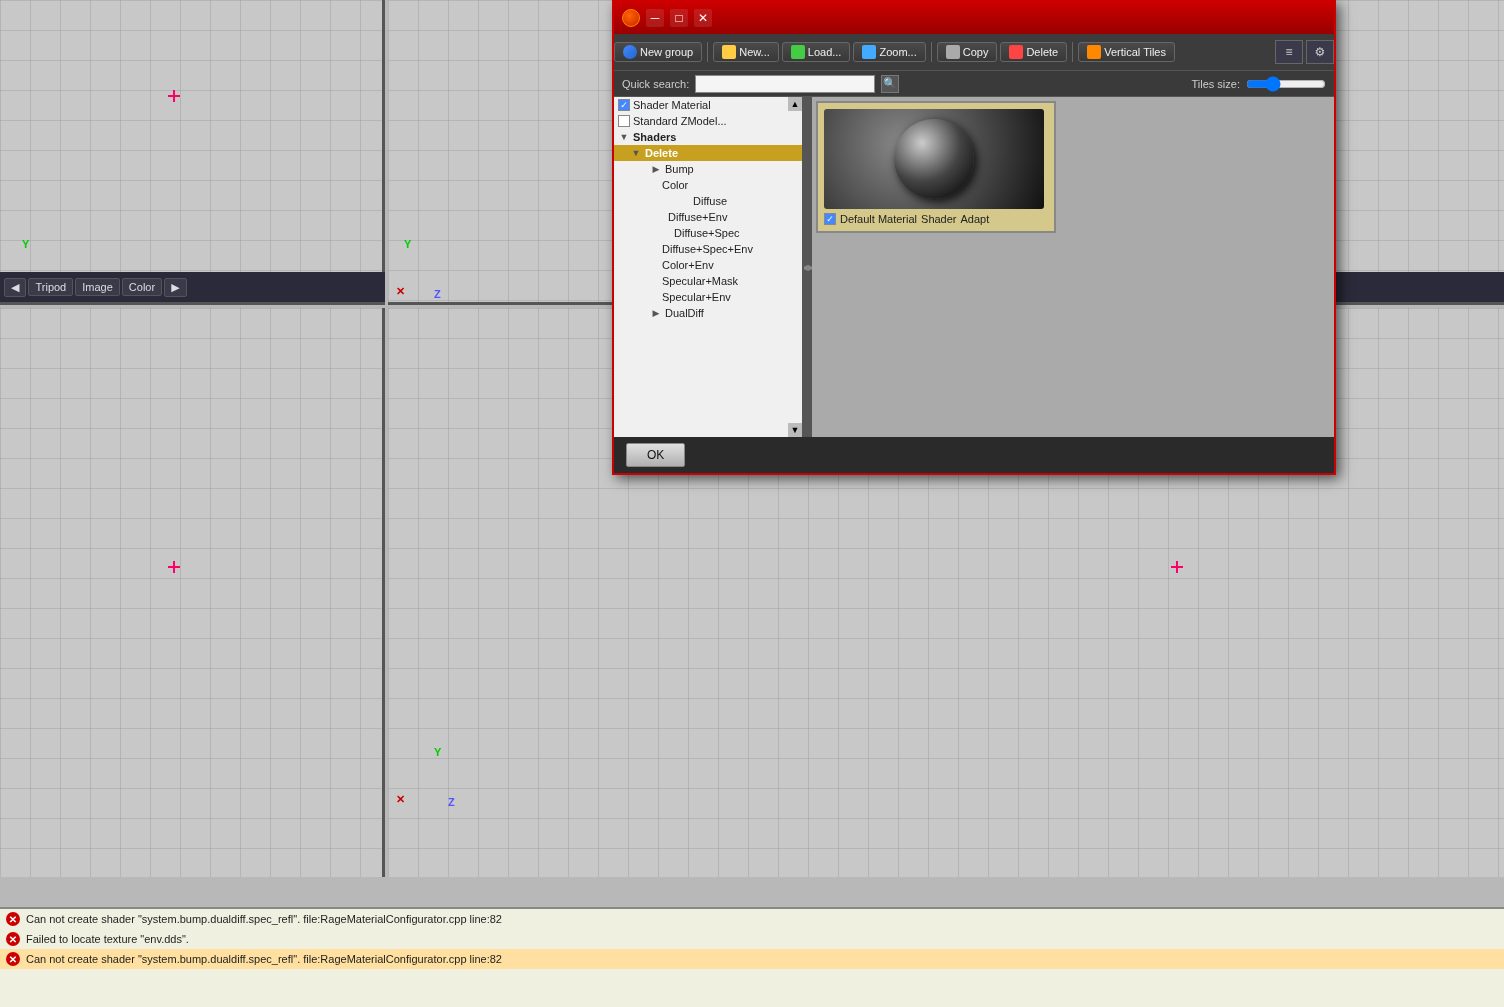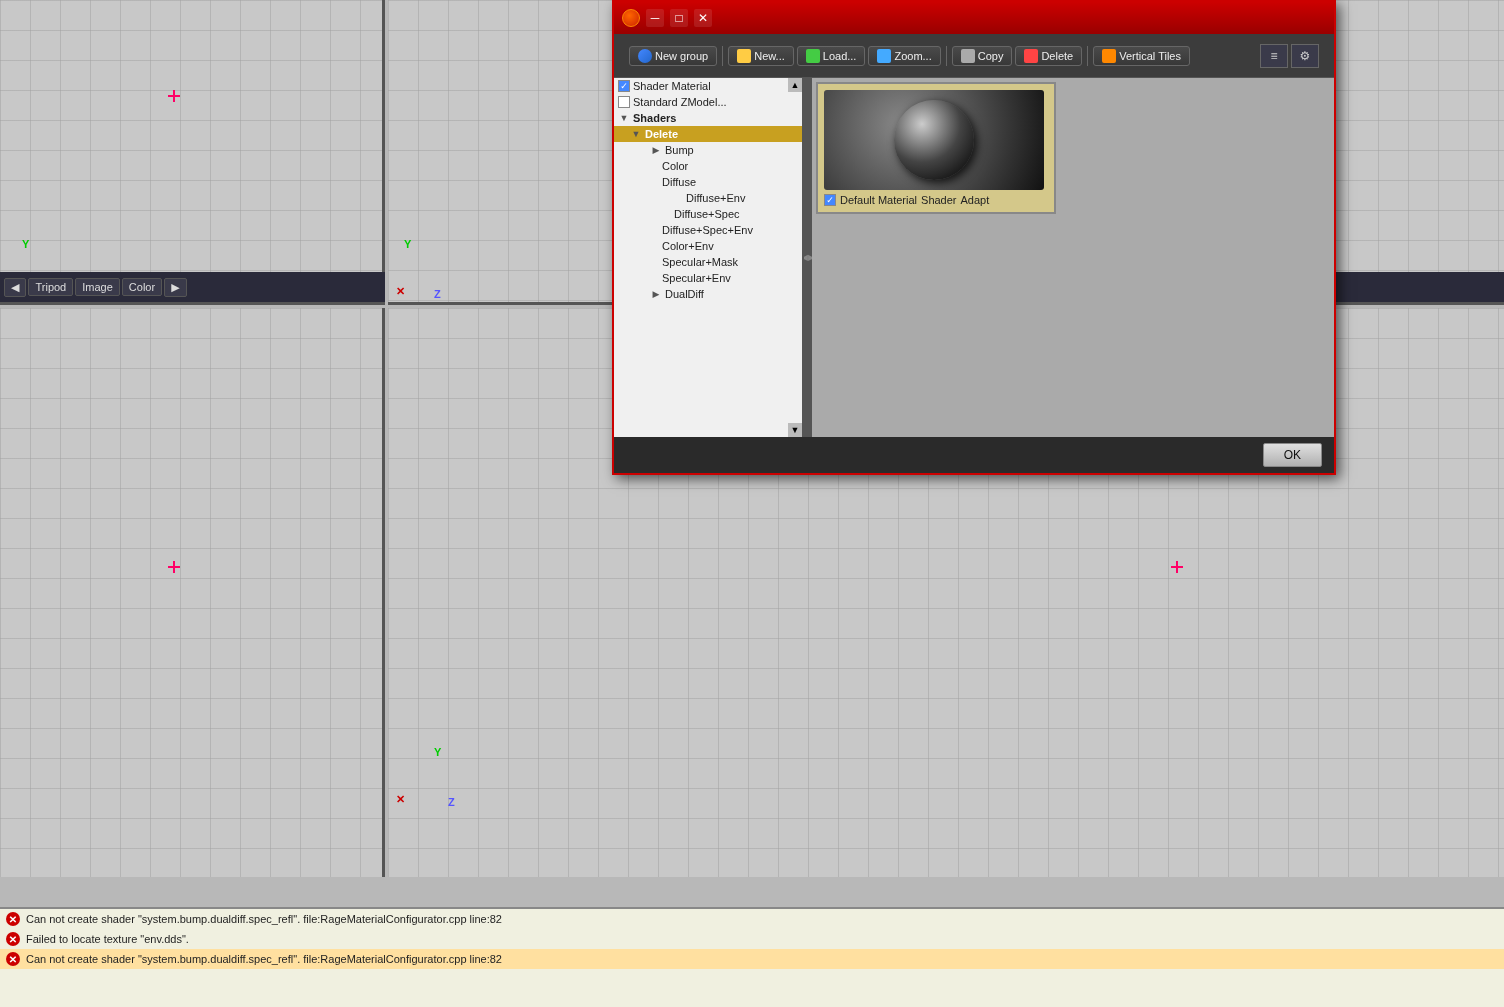--- a/index.html
+++ b/index.html
@@ -158,24 +158,24 @@
       cursor: pointer;
       color: white;
       font-size: 12px;
       border-radius: 2px;
       background: rgba(255,255,255,0.1);
     }
 
     
     .dialog-toolbar {
       background: #3c3c3c;
-      height: 44px;
-      display: flex;
-      align-items: center;
-      padding: 0 15px;
+      height: 37px;
+      display: flex;
+      align-items: center;
+      padding: 0 0;
       gap: 3px;
       border-bottom: 1px solid #555;
     }
 
     .dlg-btn {
       background: linear-gradient(to bottom, #4a4a4a, #383838);
       color: #eee;
       border: 1px solid #666;
       padding: 2px 8px;
       font-size: 11px;
@@ -369,21 +369,20 @@
       color: white;
       font-size: 9px;
     }
 
     
     .dialog-footer {
       background: #2a2a2a;
       height: 36px;
       display: flex;
       align-items: center;
-      justify-content: flex-end;
       padding: 0 12px;
     }
 
     .ok-btn {
       background: linear-gradient(to bottom, #e0e0e0, #b0b0b0);
       color: #111;
       border: 1px solid #888;
       padding: 4px 20px;
       font-size: 12px;
       cursor: pointer;
@@ -572,20 +571,27 @@
       <div class="dlg-btn-icon" style="background: #ff8800; border-radius: 2px;"></div>
       <span>Vertical Tiles</span>
     </button>
 
     <div style="margin-left: auto; display: flex; gap: 3px; align-items: center;">
       <div class="view-icon-btn" style="width:28px;height:24px;font-size:12px;">≡</div>
       <div class="view-icon-btn" style="width:28px;height:24px;font-size:12px;">⚙</div>
     </div>
   </div>
 
+  <div class="quick-search-bar">
+    <span class="quick-search-label">Quick search:</span>
+    <input class="quick-search-input" type="text" style="">
+    <button class="search-btn">🔍</button>
+    <span class="tiles-size-label">Tiles size:</span>
+    <input class="tiles-slider" type="range" min="0" max="100" value="30" style="">
+  </div>
 
   <div class="dialog-body">
 
     <div class="material-tree" style="position: relative;">
 
       <div style="position: absolute; right: 0; top: 0; width: 14px; height: 14px; background: #bbb; display: flex; align-items: center; justify-content: center; cursor: pointer; font-size: 9px; z-index: 10;">▲</div>
 
       <div class="tree-item tree-indent-0">
         <div class="tree-checkbox checked">✓</div>
         <span>Shader Material</span>
@@ -602,24 +608,24 @@
         <div class="tree-expand-icon">▼</div>
         <span style="font-weight: bold;">Delete</span>
       </div>
       <div class="tree-item tree-indent-2" style="padding-left: 36px;">
         <div class="tree-expand-icon">▶</div>
         <span>Bump</span>
       </div>
       <div class="tree-item tree-indent-2" style="padding-left: 48px;">
         <span>Color</span>
       </div>
-      <div class="tree-item tree-indent-2" style="padding-left: 48px;">
+      <div class="tree-item tree-indent-2" style="padding-left: 48px; margin-left: 31px;">
         <span>Diffuse</span>
       </div>
-      <div class="tree-item tree-indent-2" style="padding-left: 72px;">
+      <div class="tree-item tree-indent-2" style="padding-left: 54px;">
         <span>Diffuse+Env</span>
       </div>
       <div class="tree-item tree-indent-2" style="padding-left: 60px;">
         <span>Diffuse+Spec</span>
       </div>
       <div class="tree-item tree-indent-2" style="padding-left: 48px;">
         <span>Diffuse+Spec+Env</span>
       </div>
       <div class="tree-item tree-indent-2" style="padding-left: 48px;">
         <span>Color+Env</span>

